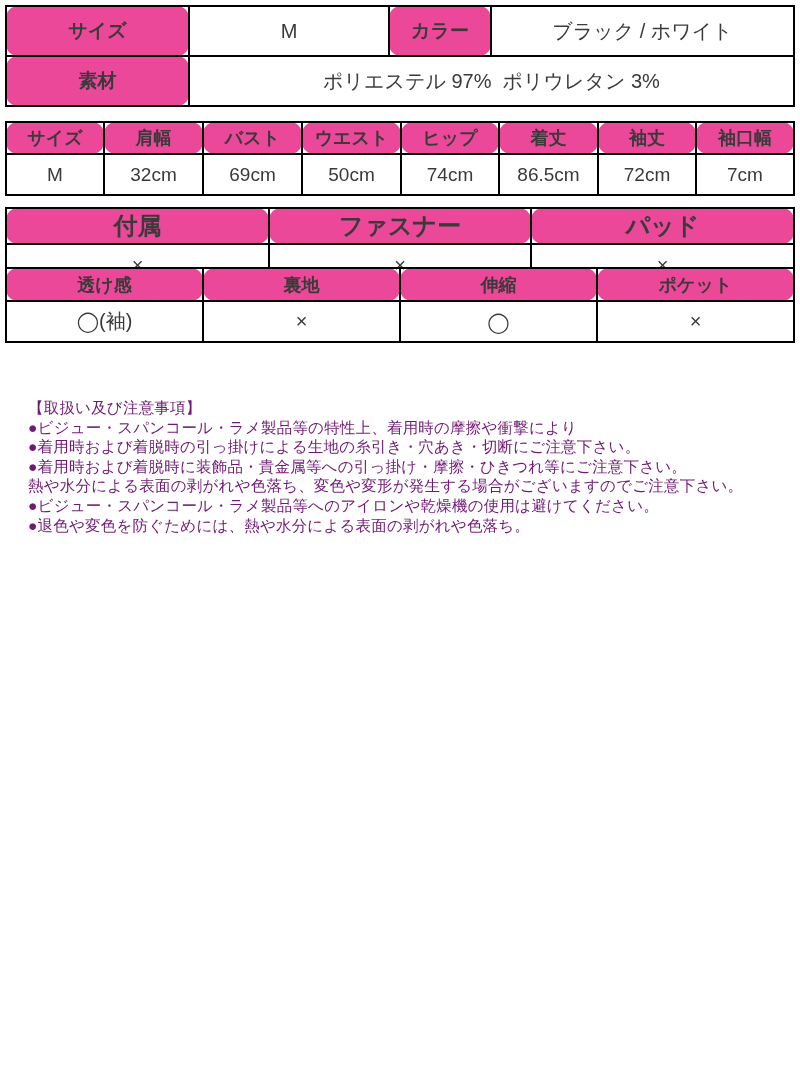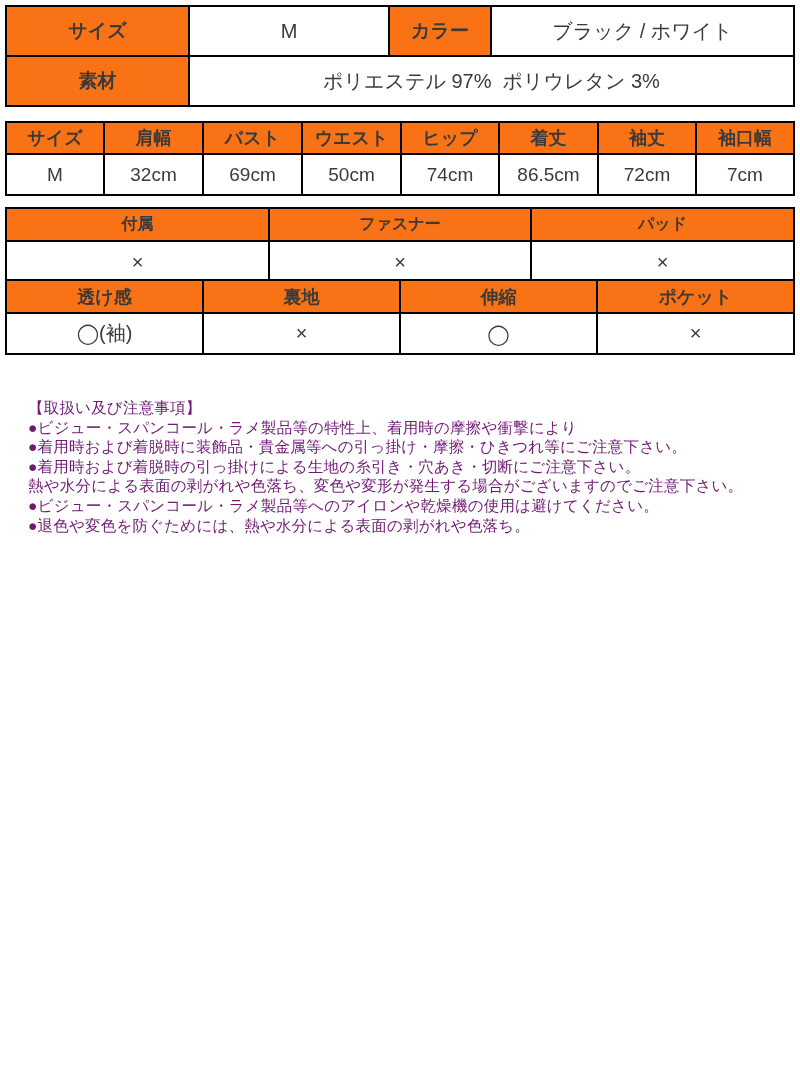--- a/index.html
+++ b/index.html
@@ -22,42 +22,43 @@
   }
   table.tbl td {
     border: 2px solid #000000;
     text-align: center;
     vertical-align: middle;
     overflow: hidden;
     white-space: pre-wrap;
     color: #3a3a3a;
   }
   td.hdr {
-    background: #f97316;
+    background: #ec4899;
     color: #ffffff;
     font-weight: bold;
+    border-radius: 12px;
   }
 
   
   #spec-table { top: 5px; }
   #spec-table td { height: 46px; font-size: 20px; }
   #spec-table td.hdr { font-size: 19px; }
 
   
   #meas-table { top: 121px; }
   #meas-table td.hdr { height: 28px; font-size: 18px; }
   #meas-table td.val { height: 37px; font-size: 19px; }
 
   
   #featA-table { top: 207px; }
-  #featA-table td.hdr { height: 29px; font-size: 16px; }
+  #featA-table td.hdr { height: 29px; font-size: 24px; }
   #featA-table td.val { height: 39px; font-size: 20px; }
 
   
-  #featB-table { top: 279px; }
+  #featB-table { top: 267px; }
   #featB-table td.hdr { height: 29px; font-size: 18px; }
   #featB-table td.val { height: 37px; font-size: 20px; }
 
   
   .notes {
     position: absolute;
     left: 28px;
     top: 398px;
     width: 760px;
     font-size: 15.5px;
@@ -167,20 +168,20 @@
       <td class="val">×</td>
       <td class="val">◯</td>
       <td class="val">×</td>
     </tr>
   </tbody>
     </table>
 
   <div class="notes">
     <div>【取扱い及び注意事項】</div>
     <div>●ビジュー・スパンコール・ラメ製品等の特性上、着用時の摩擦や衝撃により</div>
+    <div>●着用時および着脱時の引っ掛けによる生地の糸引き・穴あき・切断にご注意下さい。</div>
     <div>●着用時および着脱時に装飾品・貴金属等への引っ掛け・摩擦・ひきつれ等にご注意下さい。</div>
-    <div>●着用時および着脱時の引っ掛けによる生地の糸引き・穴あき・切断にご注意下さい。</div>
     <div>熱や水分による表面の剥がれや色落ち、変色や変形が発生する場合がございますのでご注意下さい。</div>
     <div>●ビジュー・スパンコール・ラメ製品等へのアイロンや乾燥機の使用は避けてください。</div>
     <div>●退色や変色を防ぐためには、熱や水分による表面の剥がれや色落ち。</div>
   </div>
 
 </div>
 
 </body></html>

